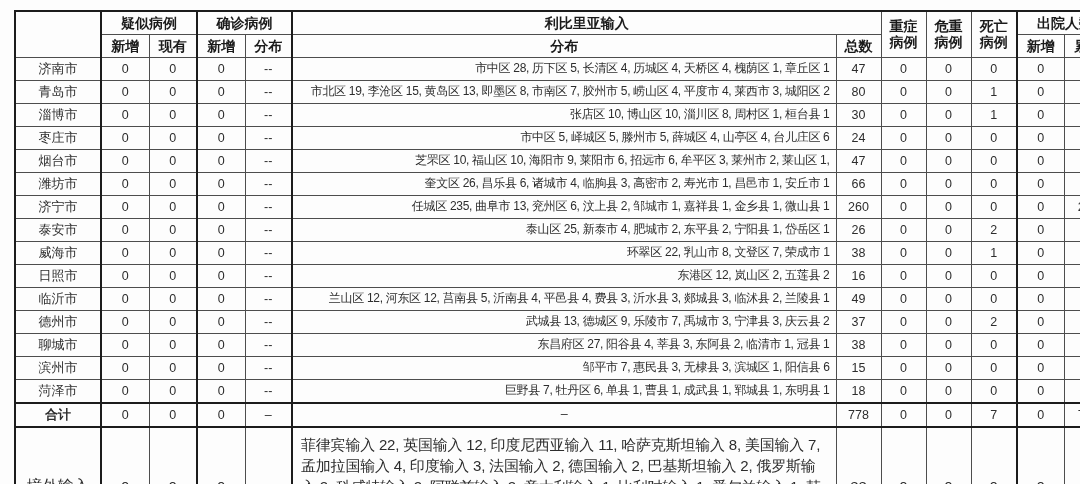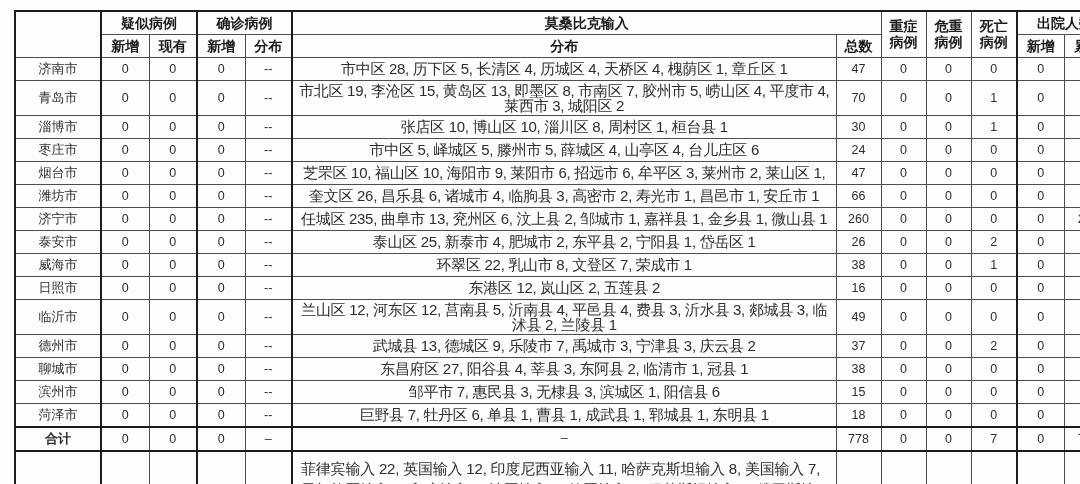--- a/index.html
+++ b/index.html
@@ -42,25 +42,25 @@
     padding: 2px 1px;
     height: 21px;
   }
   td.num {
     text-align: center;
     font-size: 12.5px;
     padding: 2px 1px;
   }
   td.dash { font-size: 12.5px; text-align: center; letter-spacing: 0; }
   td.dist {
-    font-size: 15px;
+    font-size: 12px;
     letter-spacing: -0.3px;
     line-height: 15px;
     padding: 2px 6px;
-    text-align: center;
+    text-align: right;
   }
   .bR2 { border-right-width: 2px; border-right-color: #1c1c1c; }
   tr.row-total td { border-top: 2px solid #1c1c1c; }
   tr.row-total td.city { font-weight: bold; text-align: center; }
   tr.row-total td.dist { text-align: center; font-size: 12.5px; letter-spacing: 0; }
   tr.row-imported td { border-top: 2px solid #1c1c1c; font-size: 15px; }
   tr.row-imported td.city { font-size: 15.5px; height: auto; }
   tr.row-imported td.num { font-size: 15px; }
   tr.row-imported td.dist {
     font-size: 15px;
@@ -87,21 +87,21 @@
       <col style="width:45px">
       <col style="width:46px">
       <col style="width:47px">
       <col style="width:49px">
     </colgroup>
     <thead>
       <tr>
         <th rowspan="2" class="bR2"></th>
         <th colspan="2" class="bR2">疑似病例</th>
         <th colspan="2" class="bR2">确诊病例</th>
-        <th colspan="2">莫桑比克输入</th>
+        <th colspan="2">利比里亚输入</th>
         <th rowspan="2"><span>重症</span><br><span>病例</span></th>
         <th rowspan="2"><span>危重</span><br><span>病例</span></th>
         <th rowspan="2" class="bR2"><span>死亡</span><br><span>病例</span></th>
         <th colspan="2">出院人数</th>
       </tr>
       <tr>
         <th>新增</th>
         <th class="bR2">现有</th>
         <th>新增</th>
         <th class="bR2">分布</th>
@@ -126,21 +126,21 @@
       <td class="num">0</td>
       <td class="num">47</td>
     </tr>
         <tr>
       <td class="city bR2">青岛市</td>
       <td class="num">0</td>
       <td class="num bR2">0</td>
       <td class="num">0</td>
       <td class="num dash bR2">--</td>
       <td class="dist">市北区 19, 李沧区 15, 黄岛区 13, 即墨区 8, 市南区 7, 胶州市 5, 崂山区 4, 平度市 4, 莱西市 3, 城阳区 2</td>
-      <td class="num">70</td>
+      <td class="num">80</td>
       <td class="num">0</td>
       <td class="num">0</td>
       <td class="num bR2">1</td>
       <td class="num">0</td>
       <td class="num">78</td>
     </tr>
         <tr>
       <td class="city bR2">淄博市</td>
       <td class="num">0</td>
       <td class="num bR2">0</td>

